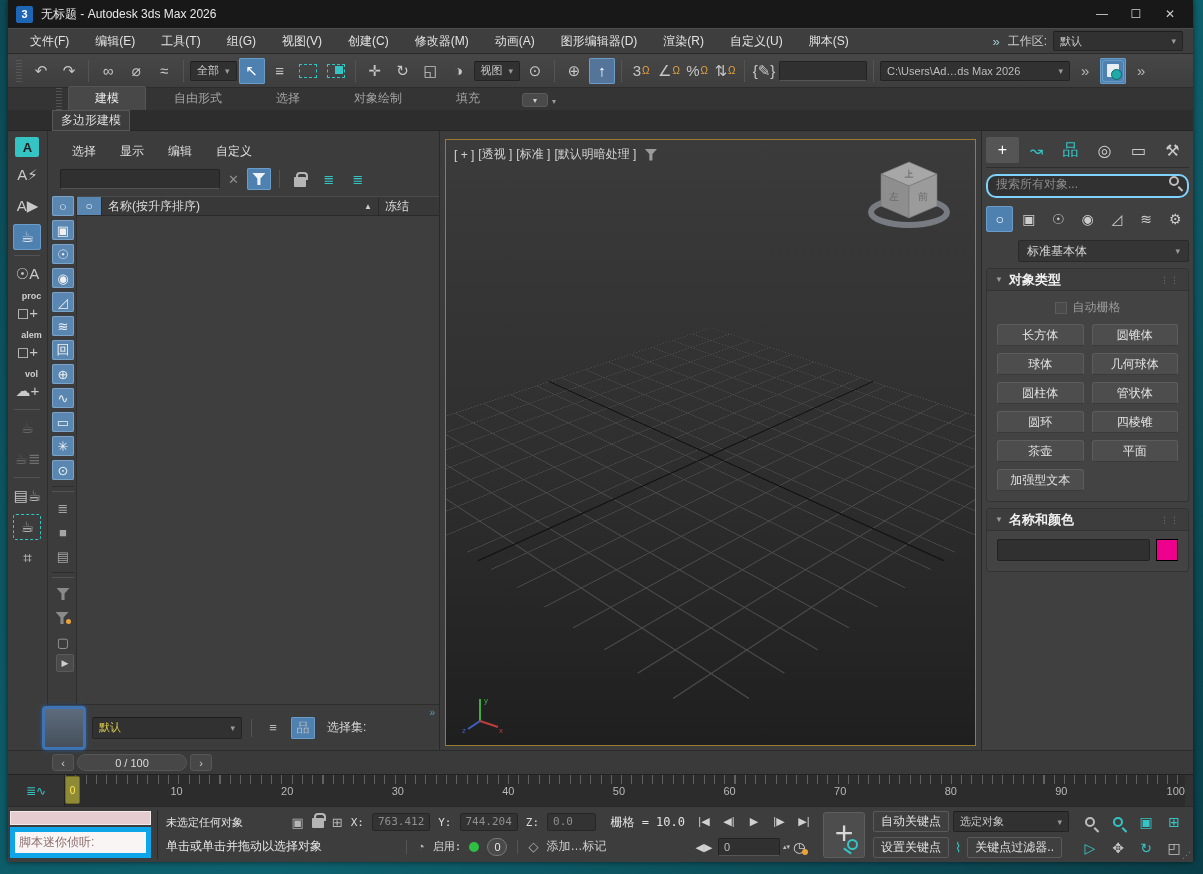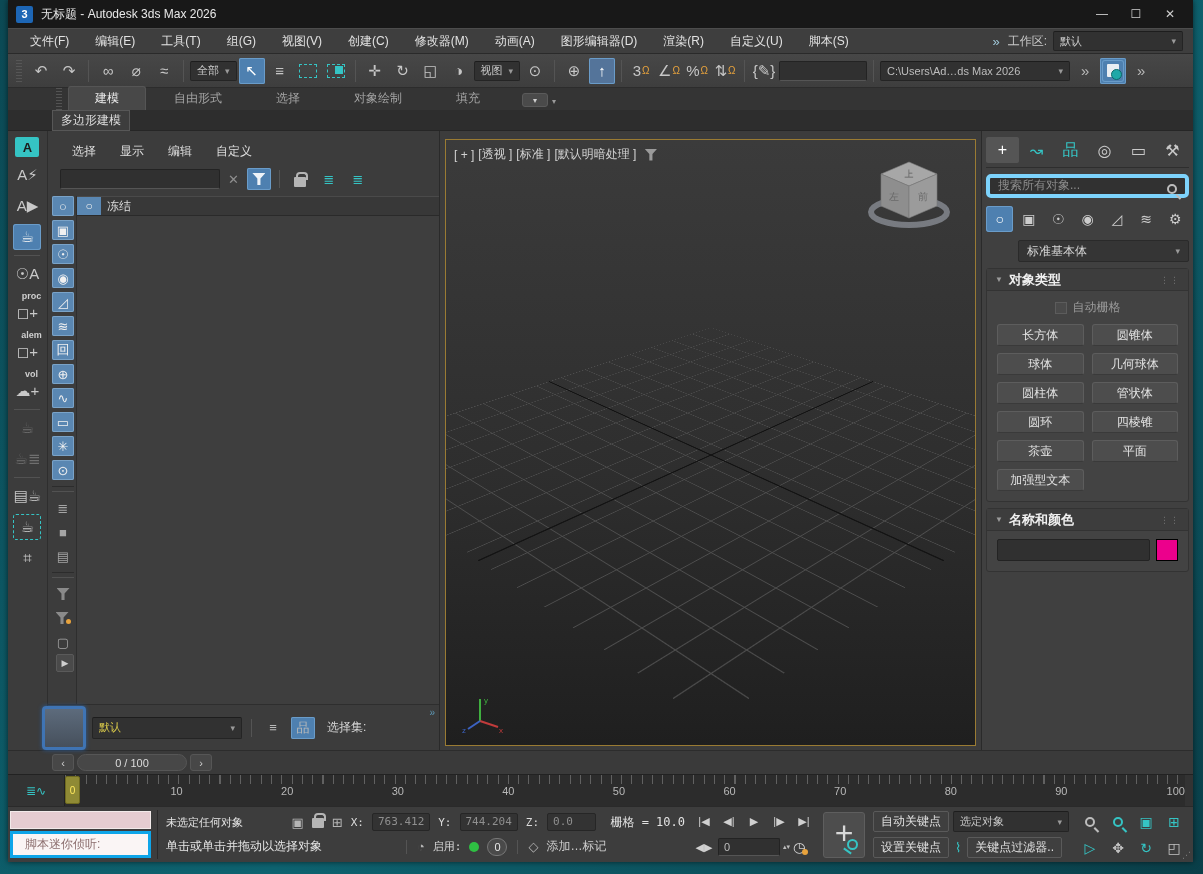--- a/index.html
+++ b/index.html
@@ -125,21 +125,21 @@
   .vp-label .i-funnel { margin-left:4px; background:#9a9a9a; }
   .viewcube { position:absolute; right:18px; top:14px; }
   .axis-tripod { position:absolute; left:14px; bottom:10px; }
 
   
   .panel { width:212px; flex:0 0 auto; background:#404040; border-left:1px solid #2a2a2a; display:flex; flex-direction:column; padding:6px 4px 0 4px; gap:6px; overflow:hidden; }
   .p-tabs { display:flex; align-items:center; gap:1px; border-bottom:1px solid #2e2e2e; padding-bottom:4px; }
   .p-tab { flex:1; height:26px; display:flex; align-items:center; justify-content:center; color:#c9c9c9; font-size:16px; border-radius:2px; }
   .p-tab.on { background:#555; color:#fff; }
   .p-tab.teal { color:#35c4c4; }
-  .p-search { display:flex; align-items:flex-end; background:#313131; border:4px solid #7dd3fc; height:24px; border-radius:5px; padding:0 8px; }
+  .p-search { display:flex; align-items:flex-start; background:#313131; border:2px solid #7dd3fc; height:24px; border-radius:10px; padding:0 8px; }
   .p-search .ph { color:#8d8d8d; font-size:12px; flex:1; }
   .p-cats { display:flex; gap:2px; padding:2px 0; }
   .p-cat { flex:1; height:26px; display:flex; align-items:center; justify-content:center; color:#cdcdcd; font-size:14px; border-radius:3px; }
   .p-cat.on { background:#4e80b0; color:#fff; box-shadow:inset 0 0 0 1px #6a9cc9; }
   .p-sub { background:#353535; border:1px solid #2a2a2a; height:22px; display:flex; align-items:center; padding:0 8px; color:#d6d6d6; font-size:12px; border-radius:2px;margin-left:32px; }
   .p-sub .caret { margin-left:auto; color:#9a9a9a; font-size:9px; }
   .rollout { background:#434343; border:1px solid #333; border-radius:3px; }
   .ro-head { height:22px; display:flex; align-items:center; gap:6px; padding:0 8px; background:#3d3d3d; border-bottom:1px solid #333; }
   .ro-caret { color:#9a9a9a; font-size:8px; }
   .ro-title { color:#f0f0f0; font-size:13px; font-weight:bold; }
@@ -165,21 +165,21 @@
   .ticks { position:absolute; left:0; right:0; top:10px; display:flex; justify-content:space-between; padding:0 0; }
   .tick { color:#b8b8b8; font-size:11px; width:26px; text-align:center; }
   .tick:first-child { text-align:left; width:14px; }
   .tick:last-child { text-align:right; }
   .marker { position:absolute; left:0; top:1px; width:15px; height:28px; background:#8f8a35; border:1px solid #6e691f; border-radius:2px; color:#ffe95e; font-size:10px; display:flex; align-items:center; justify-content:center; z-index:2; }
 
   
   .statusbar { height:56px; flex:0 0 auto; background:#3d3d3d; border-top:1px solid #2a2a2a; display:flex; align-items:stretch; gap:8px; padding:3px 6px 3px 0; }
   .listener { width:150px; flex:0 0 auto; display:flex; flex-direction:column; gap:2px; border-right:1px solid #2a2a2a; padding:1px 6px 1px 2px; }
   .listener .pink { flex:1; background:#e5ccd1; border:1px solid #f2eaea; }
-  .listener .white { flex:1; background:#faf5f5; border:3px solid #0ea5e9; color:#8c6f6f; font-size:12px; padding:2px 12px; }
+  .listener .white { flex:1; background:#faf5f5; border:5px solid #0ea5e9; color:#8c6f6f; font-size:12px; padding:2px 4px; }
   .st-col { flex:1; display:flex; flex-direction:column; justify-content:space-around; min-width:0; }
   .st-row { display:flex; align-items:center; gap:8px; }
   .st-status { color:#e6e6e6; font-size:11px; width:170px; }
   .st-prompt { color:#e6e6e6; font-size:12px; width:230px; }
   .st-ico { color:#b5b5b5; font-size:13px; }
   .lbl { color:#dcdcdc; font-size:11px; font-family:"DejaVu Sans Mono",monospace; }
   .coord { width:66px; height:18px; background:#333; border:1px solid #262626; border-radius:2px; color:#8f8f8f; font-size:11px; font-family:"DejaVu Sans Mono",monospace; padding:1px 5px; }
   .grid-lbl { color:#e3e3e3; font-size:12px; font-family:"DejaVu Sans Mono",monospace; margin-left:6px; white-space:nowrap; }
   .v-sep { width:1px; align-self:stretch; background:#2a2a2a; border-right:1px solid #545454; margin:2px 2px; }
   .dot-green { width:10px; height:10px; border-radius:50%; background:#2fbf43; display:inline-block; }
@@ -395,20 +395,24 @@
               </span>
               <span class="fl-i funnel gear">
                 <span class="i-funnel gray gear"></span>
                 <span style="width: 5px; height: 5px; border-radius: 50%; background: rgb(232, 163, 61); margin-left: -3px; margin-top: 6px; display: inline-block;"></span>
               </span>
               <span class="fl-i gray">▢</span>
             </div>
         <div class="ex-table">
           <div class="ex-head">
             <span class="ex-hicon">○</span>
+            <span class="ex-hname">
+                  <span>名称(按升序排序)</span>
+                  <span class="sort">▲</span>
+                </span>
             <span class="ex-hfrozen">冻结</span>
           </div>
           <div class="ex-rows"></div>
         </div>
       </div>
       <span class="ex-expand">▶</span>
       <div class="ex-footer">
         <span class="thumb"></span>
         <span class="dd layer">
               <span class="yellow">默认</span>

